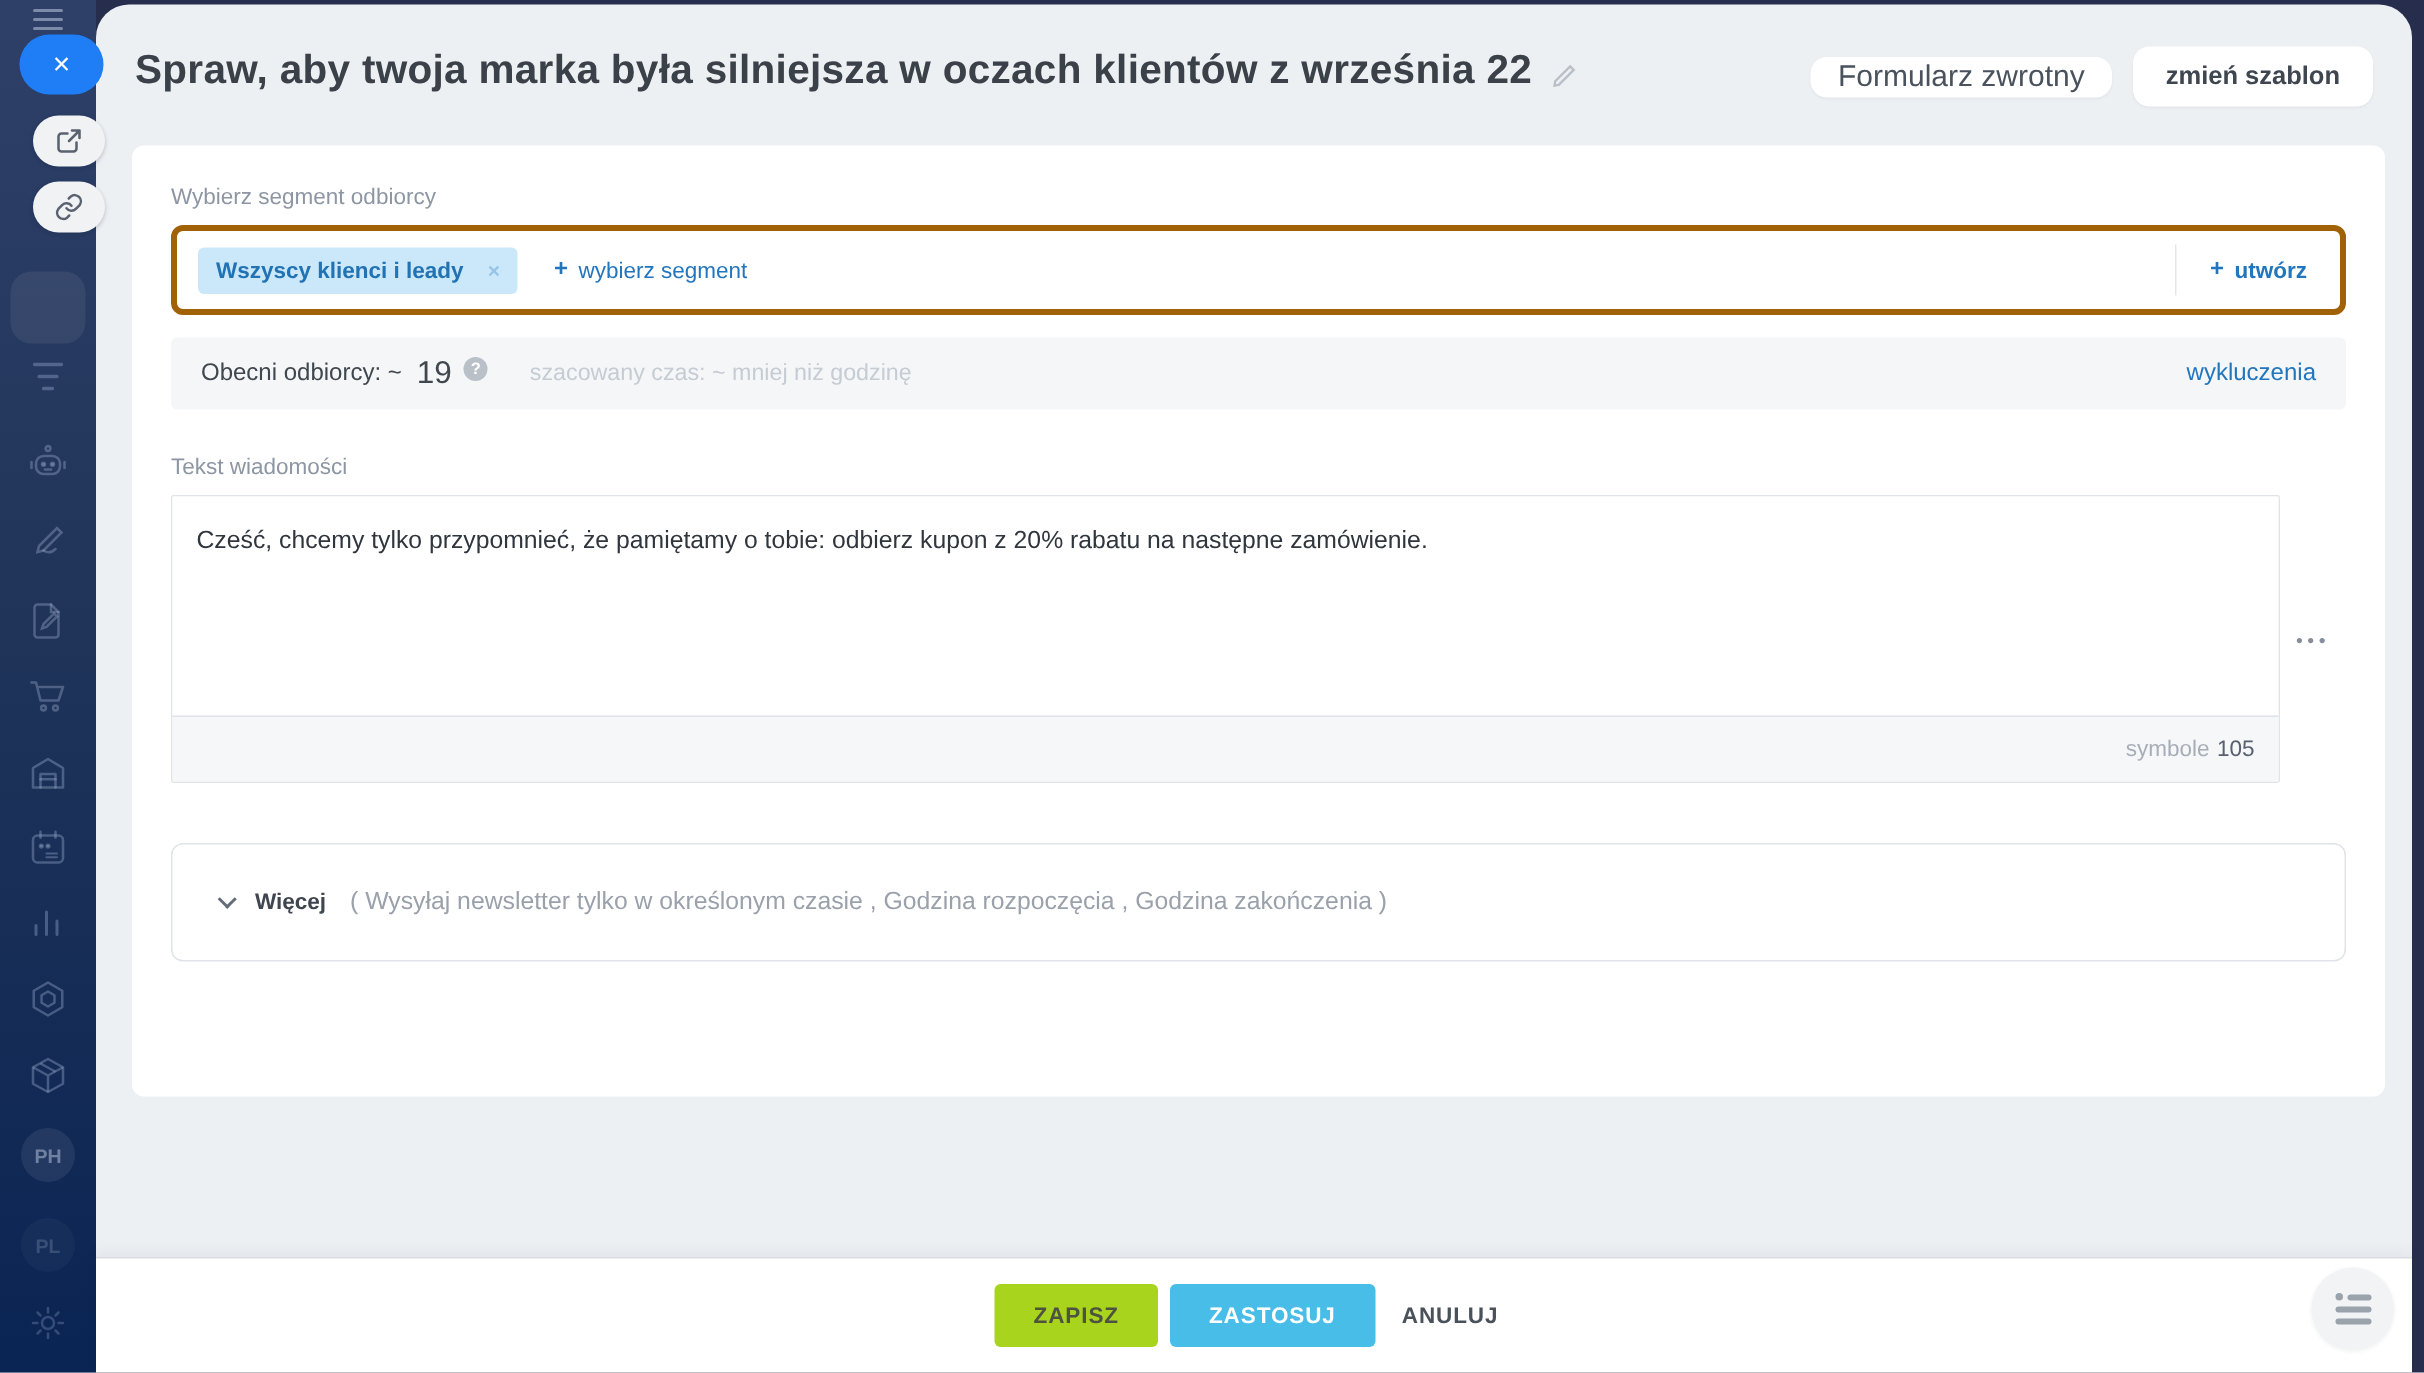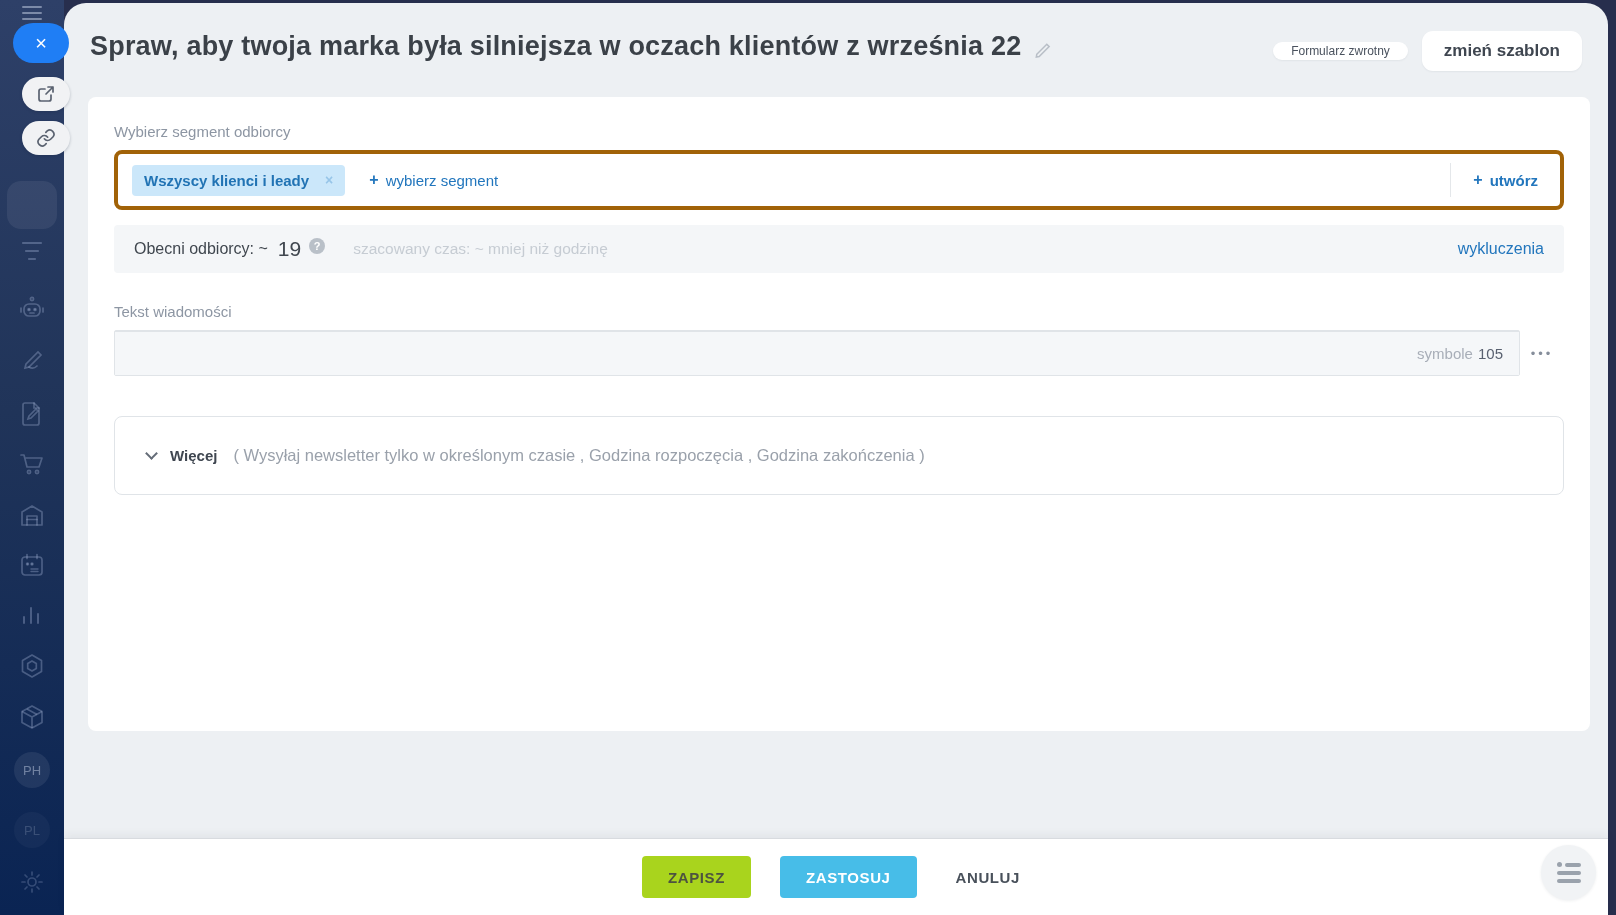--- a/index.html
+++ b/index.html
@@ -40,39 +40,39 @@
   .target-box {
     position: absolute; left: 7px; top: 181px; width: 50px; height: 48px;
     background: rgba(255,255,255,0.07); border-radius: 14px;
     display: flex; align-items: center; justify-content: center;
     color: rgba(170,185,215,0.5); cursor: pointer;
   }
   .avatar-circle {
     position: absolute; left: 14px; width: 36px; height: 36px; border-radius: 50%;
     background: rgba(255,255,255,0.08);
     display: flex; align-items: center; justify-content: center;
-    font-size: 13px; font-weight: 400; color: rgba(190,202,224,0.5); cursor: pointer;
+    font-size: 13px; font-weight: 700; color: rgba(190,202,224,0.5); cursor: pointer;
   }
 
   
   .modal {
     position: absolute; left: 64px; top: 3px; width: 1544px; height: 912px;
     background: #edf0f3; border-radius: 22px 22px 0 0; z-index: 8;
   }
   .modal-header {
     display: flex; align-items: flex-start; padding: 28px 26px 0 26px;
   }
   .page-title {
     font-size: 27px; font-weight: 600; color: #3b4148; letter-spacing: 0.2px;
   }
   .title-edit { margin-left: 12px; margin-top: 8px; color: #b9bfc7; cursor: pointer; }
   .header-actions { margin-left: auto; display: flex; gap: 14px; align-items: center; }
   .btn-ghost {
     background: #fff; border: none; border-radius: 11px; padding: 2px 18px;
-    font-size: 12px; color: #4a525e; cursor: pointer;
+    font-size: 20px; color: #4a525e; cursor: pointer;
     font-family: inherit; box-shadow: 0 1px 2px rgba(40,50,70,0.06);
   }
   .btn-ghost.bold { font-weight: 700; font-size: 17px; color: #3f4650; padding: 10px 22px; }
 
   
   .card {
     margin: 26px 18px 0 24px; background: #fff; border-radius: 8px;
     padding: 26px 26px 34px 26px; height: 634px; position: relative;
   }
   .field-label { font-size: 15px; color: #8d96a3; margin-bottom: 10px; }
@@ -140,21 +140,21 @@
     transform: rotate(45deg); margin: -4px 14px 0 4px; flex: none;
   }
   .more-label { font-size: 15px; font-weight: 700; color: #3f4650; }
   .more-hint { font-size: 16.5px; color: #9aa1ab; margin-left: 16px; text-align: center; }
 
   
   .modal-footer {
     position: absolute; left: 0; bottom: 0; width: 100%; height: 76px;
     background: #fff;
     box-shadow: 0 -1px 0 #d8dbdf, 0 -5px 8px rgba(30,40,60,0.05);
-    display: flex; align-items: center; justify-content: center; gap: 29px;
+    display: flex; align-items: center; justify-content: center; gap: 8px;
   }
   .btn { border: none; border-radius: 4px; height: 42px; padding: 0 26px;
     font-family: inherit; font-size: 15px; font-weight: 700; letter-spacing: 0.6px;
     cursor: pointer; }
   .btn-save { background: #a9d41d; color: #4d5340; }
   .btn-apply { background: #47bde8; color: #fff; }
   .btn-cancel { background: transparent; color: #49515b; padding: 0 10px; }
   .fab {
     position: absolute; right: 12px; bottom: 15px; width: 55px; height: 55px;
     border-radius: 50%; background: #f1f3f5; cursor: pointer;
@@ -344,20 +344,21 @@
       <span class="help-badge">?</span>
       <span class="stats-estimate">szacowany czas: ~ mniej niż godzinę</span>
       <span class="stats-spacer"></span>
       <a class="link-blue exclusions-link">wykluczenia</a>
     </div>
 
     <div class="field-label message-label">Tekst wiadomości</div>
 
     <div class="message-row">
       <div class="message-box">
+        <textarea class="message-text" spellcheck="false" style="">Cześć, chcemy tylko przypomnieć, że pamiętamy o tobie: odbierz kupon z 20% rabatu na następne zamówienie.</textarea>
         <div class="message-footer">
           <span class="symbols-label">symbole</span><span class="symbols-count">105</span>
         </div>
       </div>
       <div class="dots-col">
         <span class="dots-btn">•••</span>
       </div>
     </div>
 
     <div class="more-box">

